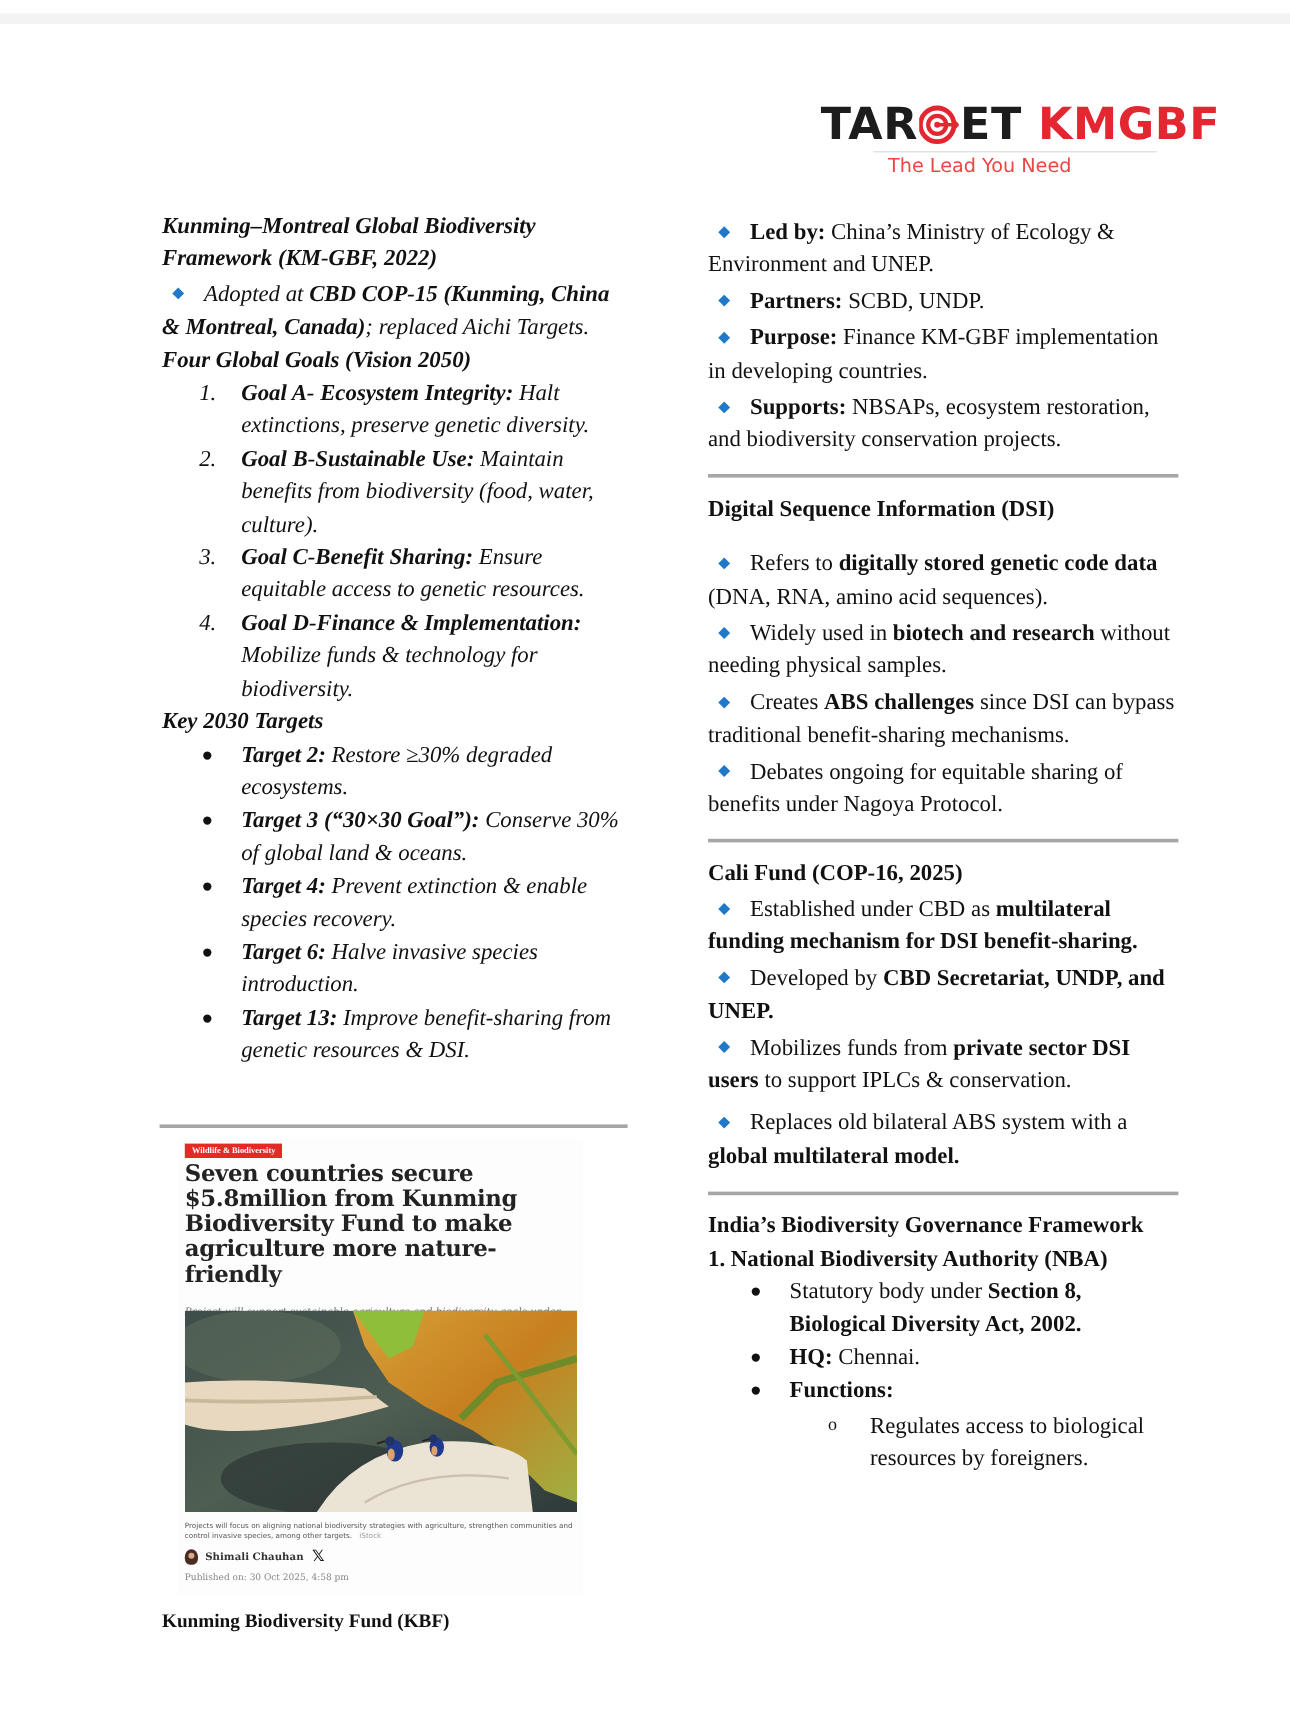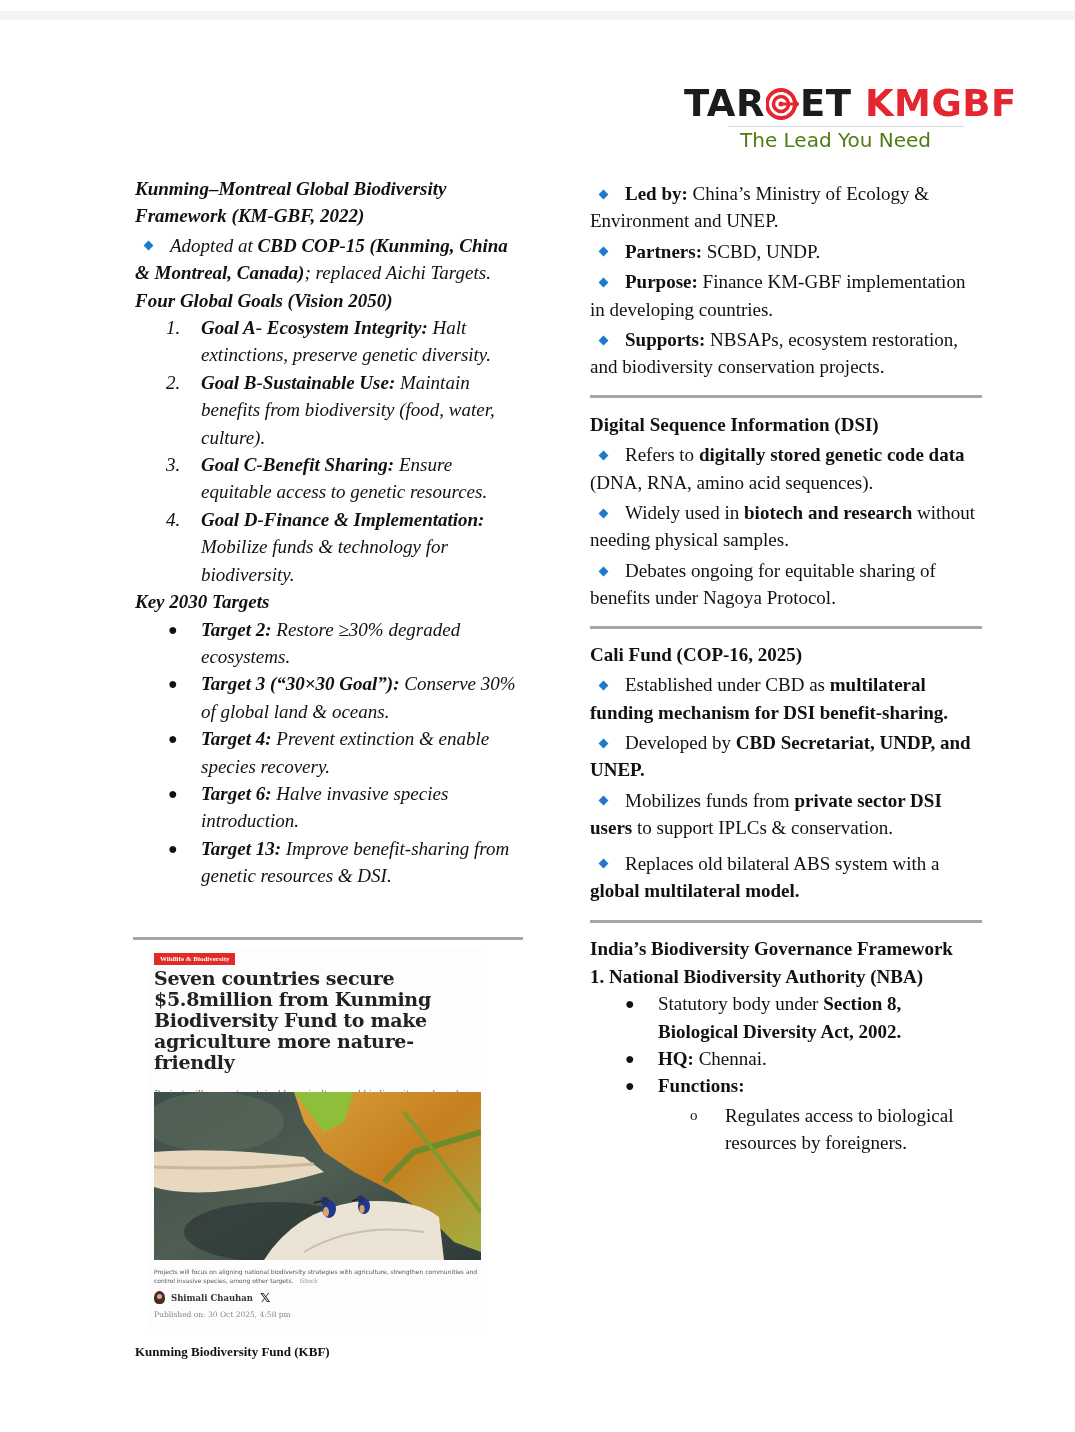--- a/index.html
+++ b/index.html
@@ -10,21 +10,21 @@
   }
   .topbar { position: absolute; left: 0; top: 11px; width: 1075px; height: 9px; background: #f3f3f3; }
 
   
   .logo { position: absolute; left: 684px; top: 84px; width: 294px; height: 70px; }
   .logo-main { font-family: "DejaVu Sans", sans-serif; font-weight: bold; font-size: 37px; letter-spacing: 0.5px; line-height: 40px; white-space: nowrap; }
   .logo-dark { color: #1c1c1c; }
   .logo-red { color: #e3262f; }
   .logo-target { display: inline-block; width: 33px; height: 33px; vertical-align: -4px; position: relative; margin: 0 1px; }
   .logo-rule { position: absolute; left: 44px; top: 42px; width: 236px; height: 1px; background: #d8dbe6; }
-  .logo-tag { position: absolute; left: 56px; top: 44px; font-family: "DejaVu Sans", sans-serif; font-size: 20px; color: #4d7c0f; white-space: nowrap; }
+  .logo-tag { position: absolute; left: 56px; top: 44px; font-family: "DejaVu Sans", sans-serif; font-size: 16px; color: #ef4444; white-space: nowrap; }
 
   .col { position: absolute; font-size: 19px; line-height: 27.4px; }
   .col-left { left: 135px; top: 175px; width: 390px; font-style: italic; }
   .col-right { left: 590px; top: 177px; width: 392px; }
 
   .h { font-weight: bold; }
   b { font-weight: bold; }
 
   .dia-item { position: relative; }
   .dia { display: inline-block; width: 7px; height: 7px; background: #1f78c8; transform: rotate(45deg); margin: 0 18px 3px 10px; vertical-align: middle; }
@@ -51,21 +51,21 @@
   .news-sub { position: absolute; left: 6px; top: 105px; width: 325px; font-family: "DejaVu Serif", serif; font-style: italic; font-size: 8.5px; line-height: 11px; color: #777; margin-top: 36px; }
   .news-photo { position: absolute; left: 6px; top: 144px; width: 327px; height: 168px; overflow: hidden; }
   .news-caption { position: absolute; left: 6px; top: 319px; width: 330px; font-family: "DejaVu Sans", sans-serif; font-size: 6px; line-height: 9px; color: #555; }
   .news-caption .src { color: #999; margin-left: 6px; }
   .news-author { position: absolute; left: 6px; top: 342px; display: flex; align-items: center; font-family: "DejaVu Serif", serif; font-size: 8.5px; color: #333; font-weight: bold; }
   .author-avatar { width: 11px; height: 13px; border-radius: 50% 50% 40% 40%; background: #4a2a22; margin-right: 6px; position: relative; }
   .author-avatar::after { content: ""; position: absolute; left: 3px; top: 3px; width: 5px; height: 5px; border-radius: 50%; background: #d9a98a; }
   .x-icon { margin-left: 7px; font-family: "DejaVu Sans", sans-serif; font-size: 13px; font-weight: bold; color: #111; }
   .news-date { position: absolute; left: 6px; top: 362px; font-family: "DejaVu Serif", serif; font-size: 7.5px; color: #888; }
 
-  .kbf-heading { position: absolute; left: 135px; top: 1338px; font-size: 13px; font-weight: bold; line-height: 27px; }
+  .kbf-heading { position: absolute; left: 135px; top: 1338px; font-size: 16px; font-weight: bold; line-height: 27px; }
 </style>
 </head>
 <body>
 
 <div class="topbar"></div>
 
 <div class="logo">
   <div class="logo-main">
     <span class="logo-dark">TAR</span><span class="logo-target"><svg width="33" height="33" viewBox="0 0 33 33">
           <circle cx="15" cy="17" r="14" fill="none" stroke="#e3262f" stroke-width="4"></circle>
@@ -163,22 +163,23 @@
     <div class="dia-item" style="margin-top:3px"><span class="dia"></span><b>Led by:</b><span> China’s Ministry of Ecology &amp; Environment and UNEP.</span></div>
     <div class="dia-item" style="margin-top:3px"><span class="dia"></span><b>Partners:</b><span> SCBD, UNDP.</span></div>
     <div class="dia-item" style="margin-top:3px"><span class="dia"></span><b>Purpose:</b><span> Finance KM-GBF implementation in developing countries.</span></div>
     <div class="dia-item" style="margin-top:3px"><span class="dia"></span><b>Supports:</b><span> NBSAPs, ecosystem restoration, and biodiversity conservation projects.</span></div>
   </div>
 
   <div class="sep sep-r1"></div>
 
   <div class="h">Digital Sequence Information (DSI)</div>
   <div>
-    <div class="dia-item" style="margin-top:3px"><span class="dia"></span><span>Refers to </span><b>digitally stored genetic code data</b><span> (DNA, RNA, amino acid sequences).</span></div>
+    <div class="dia-item" style="margin-top:18px"><span class="dia"></span><span>Refers to </span><b>digitally stored genetic code data</b><span> (DNA, RNA, amino acid sequences).</span></div>
     <div class="dia-item" style="margin-top:3px"><span class="dia"></span><span>Widely used in </span><b>biotech and research</b><span> without needing physical samples.</span></div>
+    <div class="dia-item" style="margin-top:3px"><span class="dia"></span><span>Creates </span><b>ABS challenges</b><span> since DSI can bypass traditional benefit-sharing mechanisms.</span></div>
     <div class="dia-item" style="margin-top:3px"><span class="dia"></span><span>Debates ongoing for equitable sharing of benefits under Nagoya Protocol.</span></div>
   </div>
 
   <div class="sep sep-r2"></div>
 
   <div class="h">Cali Fund (COP-16, 2025)</div>
   <div>
     <div class="dia-item" style="margin-top:3px"><span class="dia"></span><span>Established under CBD as </span><b>multilateral funding mechanism for DSI benefit-sharing.</b></div>
     <div class="dia-item" style="margin-top:3px"><span class="dia"></span><span>Developed by </span><b>CBD Secretariat, UNDP, and UNEP.</b></div>
     <div class="dia-item" style="margin-top:3px"><span class="dia"></span><span>Mobilizes funds from </span><b>private sector DSI users</b><span> to support IPLCs &amp; conservation.</span></div>

